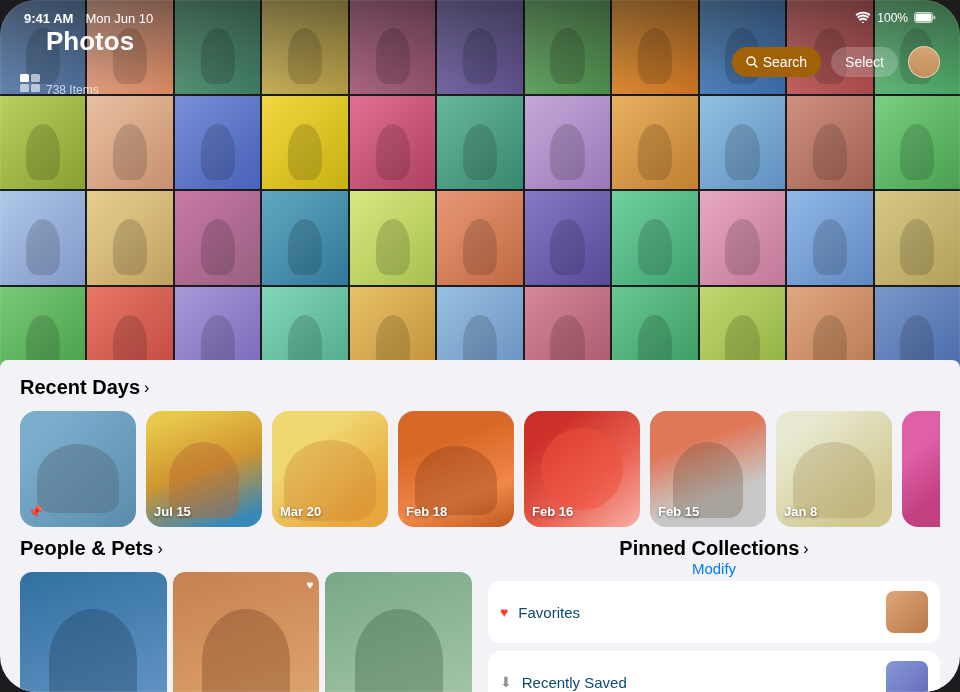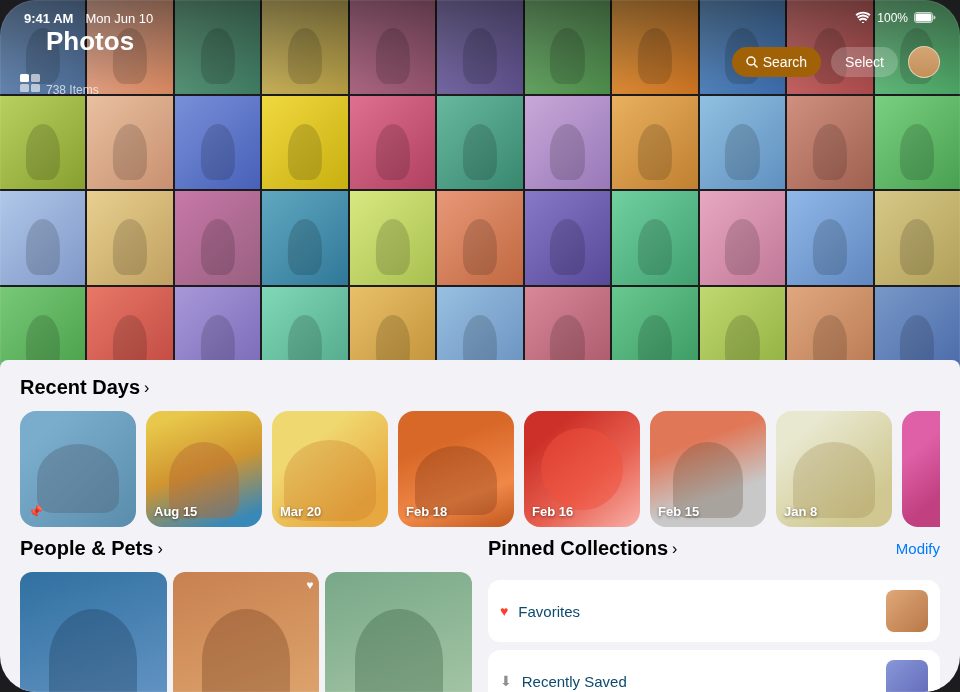--- a/index.html
+++ b/index.html
@@ -334,21 +334,22 @@
     }
 
     
     .pinned-section {
       padding: 16px 20px 10px;
     }
     .pinned-header {
       display: flex;
       align-items: center;
       justify-content: space-between;
-      margin-bottom: 20px;
+      margin-bottom: 4px;
+      flex-direction: column;
     }
     .pinned-header-left {
       display: flex;
       align-items: center;
     }
     .modify-btn {
       color: #007AFF;
       font-size: 15px;
       font-weight: 400;
       cursor: pointer;
@@ -528,21 +529,21 @@
         <div class="day-card-bg day1-bg" style="background: linear-gradient(135deg, #7aaccc 20%, #5a8cac 100%); position:relative; width:100%; height:100%;">
           <div style="position:absolute; bottom:12%; left:15%; width:70%; height:60%; background: rgba(80,100,120,0.4); border-radius: 50% 50% 20% 20%;"></div>
         </div>
         <span class="day-card-pin">📌</span>
       </div>
 
       <div class="day-card">
         <div class="day-card-bg" style="background: linear-gradient(160deg, #e8c84a 10%, #d09530 50%, #3888b8 90%); position:relative; width:100%; height:100%;">
           <div style="position:absolute; bottom:8%; left:20%; width:60%; height:65%; background: rgba(180,100,50,0.4); border-radius: 50% 50% 20% 20%;"></div>
         </div>
-        <span class="day-card-label">Aug 15</span>
+        <span class="day-card-label">Jul 15</span>
       </div>
 
       <div class="day-card">
         <div class="day-card-bg" style="background: linear-gradient(140deg, #f0d870 30%, #e8a840 80%); position:relative; width:100%; height:100%;">
           <div style="position:absolute; bottom:5%; left:10%; width:80%; height:70%; background: rgba(200,120,40,0.3); border-radius: 50% 50% 25% 25%;"></div>
         </div>
         <span class="day-card-label">Mar 20</span>
       </div>
 
       <div class="day-card">

